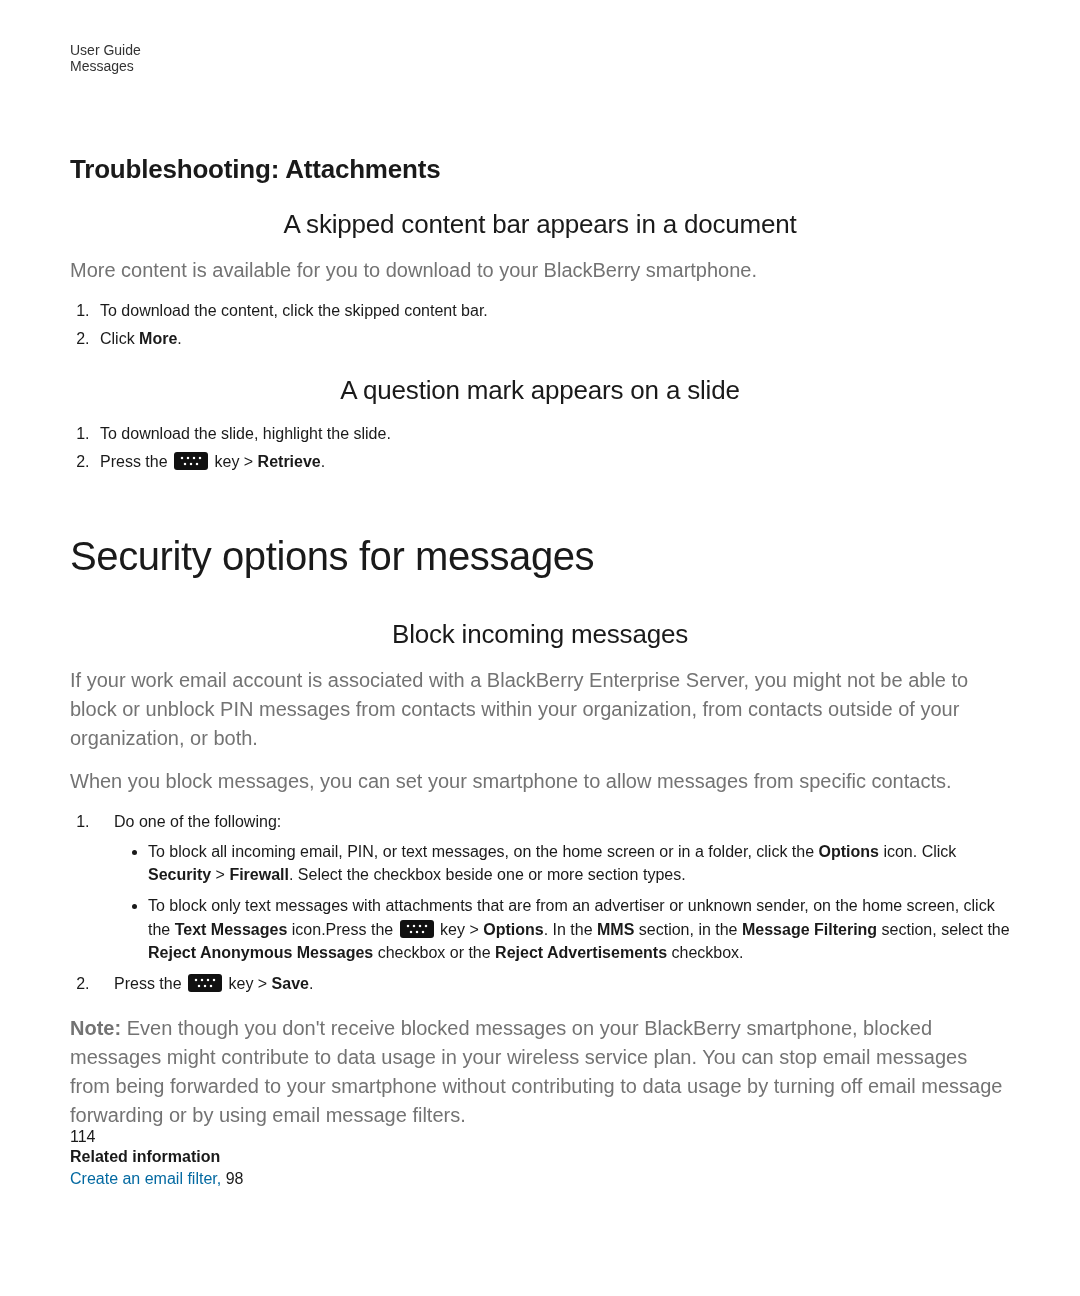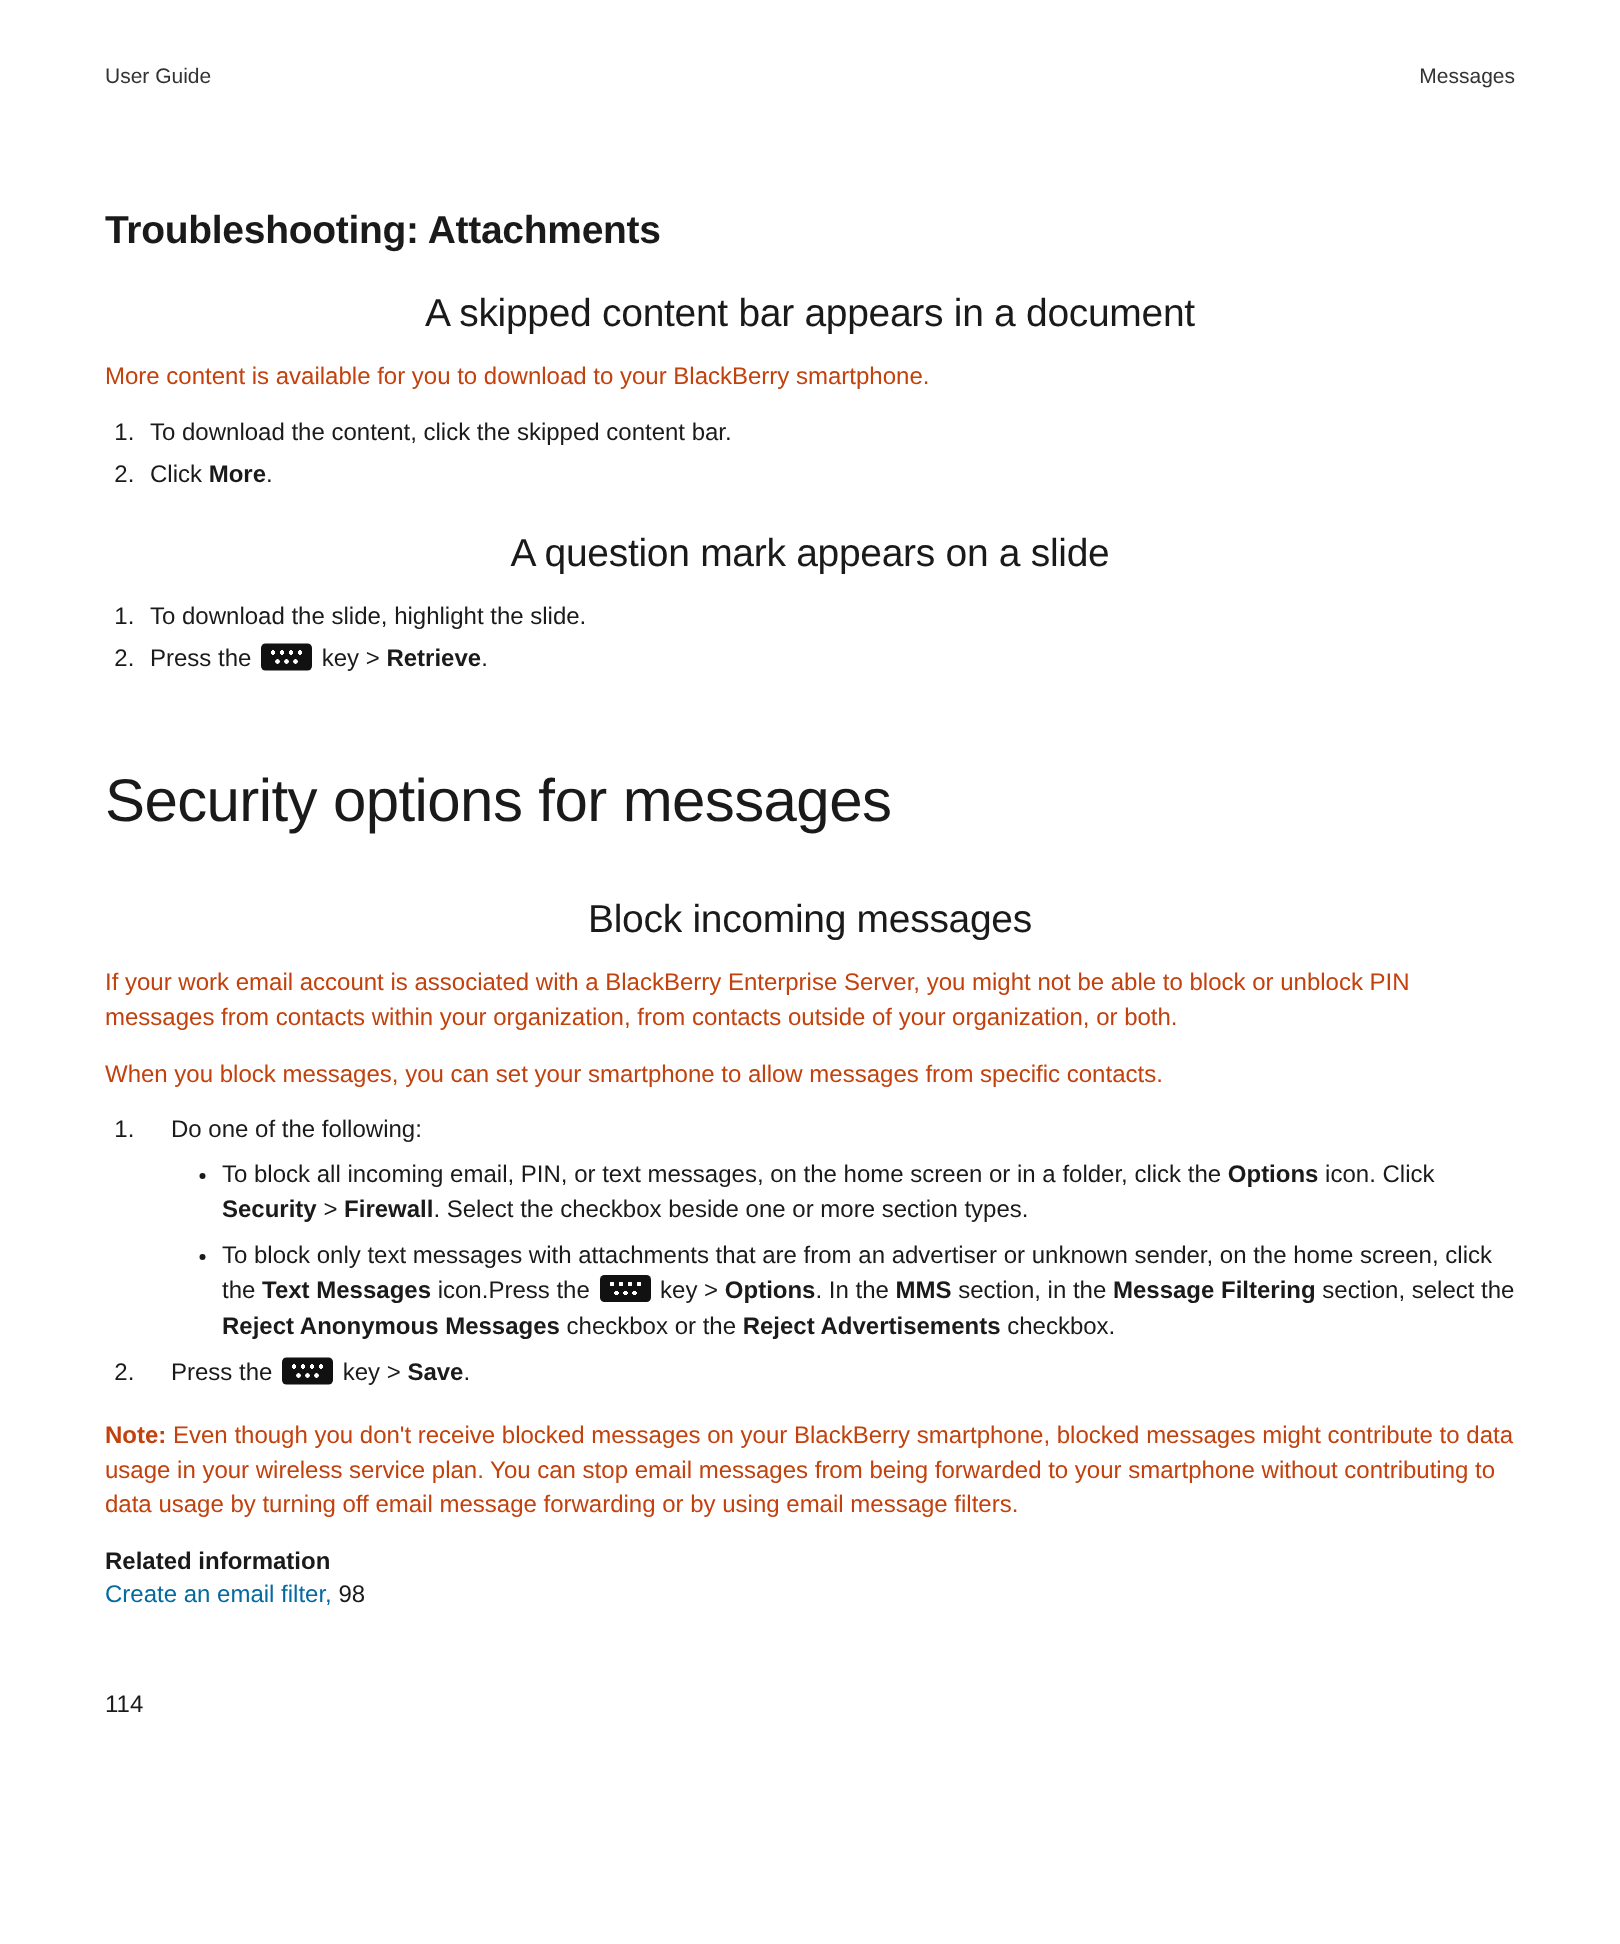--- a/index.html
+++ b/index.html
@@ -15,20 +15,21 @@
     min-height: 1296px;
     padding: 42px 70px 42px 70px;
     position: relative;
   }
   .header-row {
     display: flex;
     justify-content: space-between;
     font-size: 14px;
     color: #333;
     margin-bottom: 80px;
+    flex-direction: column;
   }
   h1.section-title {
     font-size: 26px;
     font-weight: 700;
     margin: 24px 0 18px 0;
     letter-spacing: -0.2px;
   }
   h1.big-title {
     font-size: 40px;
     font-weight: 400;
@@ -36,24 +37,24 @@
     letter-spacing: -0.4px;
   }
   h2.sub-title {
     font-size: 26px;
     font-weight: 400;
     margin: 24px 0 16px 0;
     letter-spacing: -0.2px;
     text-align: center;
   }
   p.body {
-    font-size: 16px;
+    font-size: 20px;
     line-height: 1.45;
     margin: 8px 0 14px 0;
-    color: #c2410c;
+    color: #737373;
   }
   ol {
     margin: 8px 0 18px 0;
     padding-left: 24px;
     font-size: 16px;
     line-height: 1.5;
   }
   ol > li {
     margin-bottom: 4px;
     padding-left: 6px;

